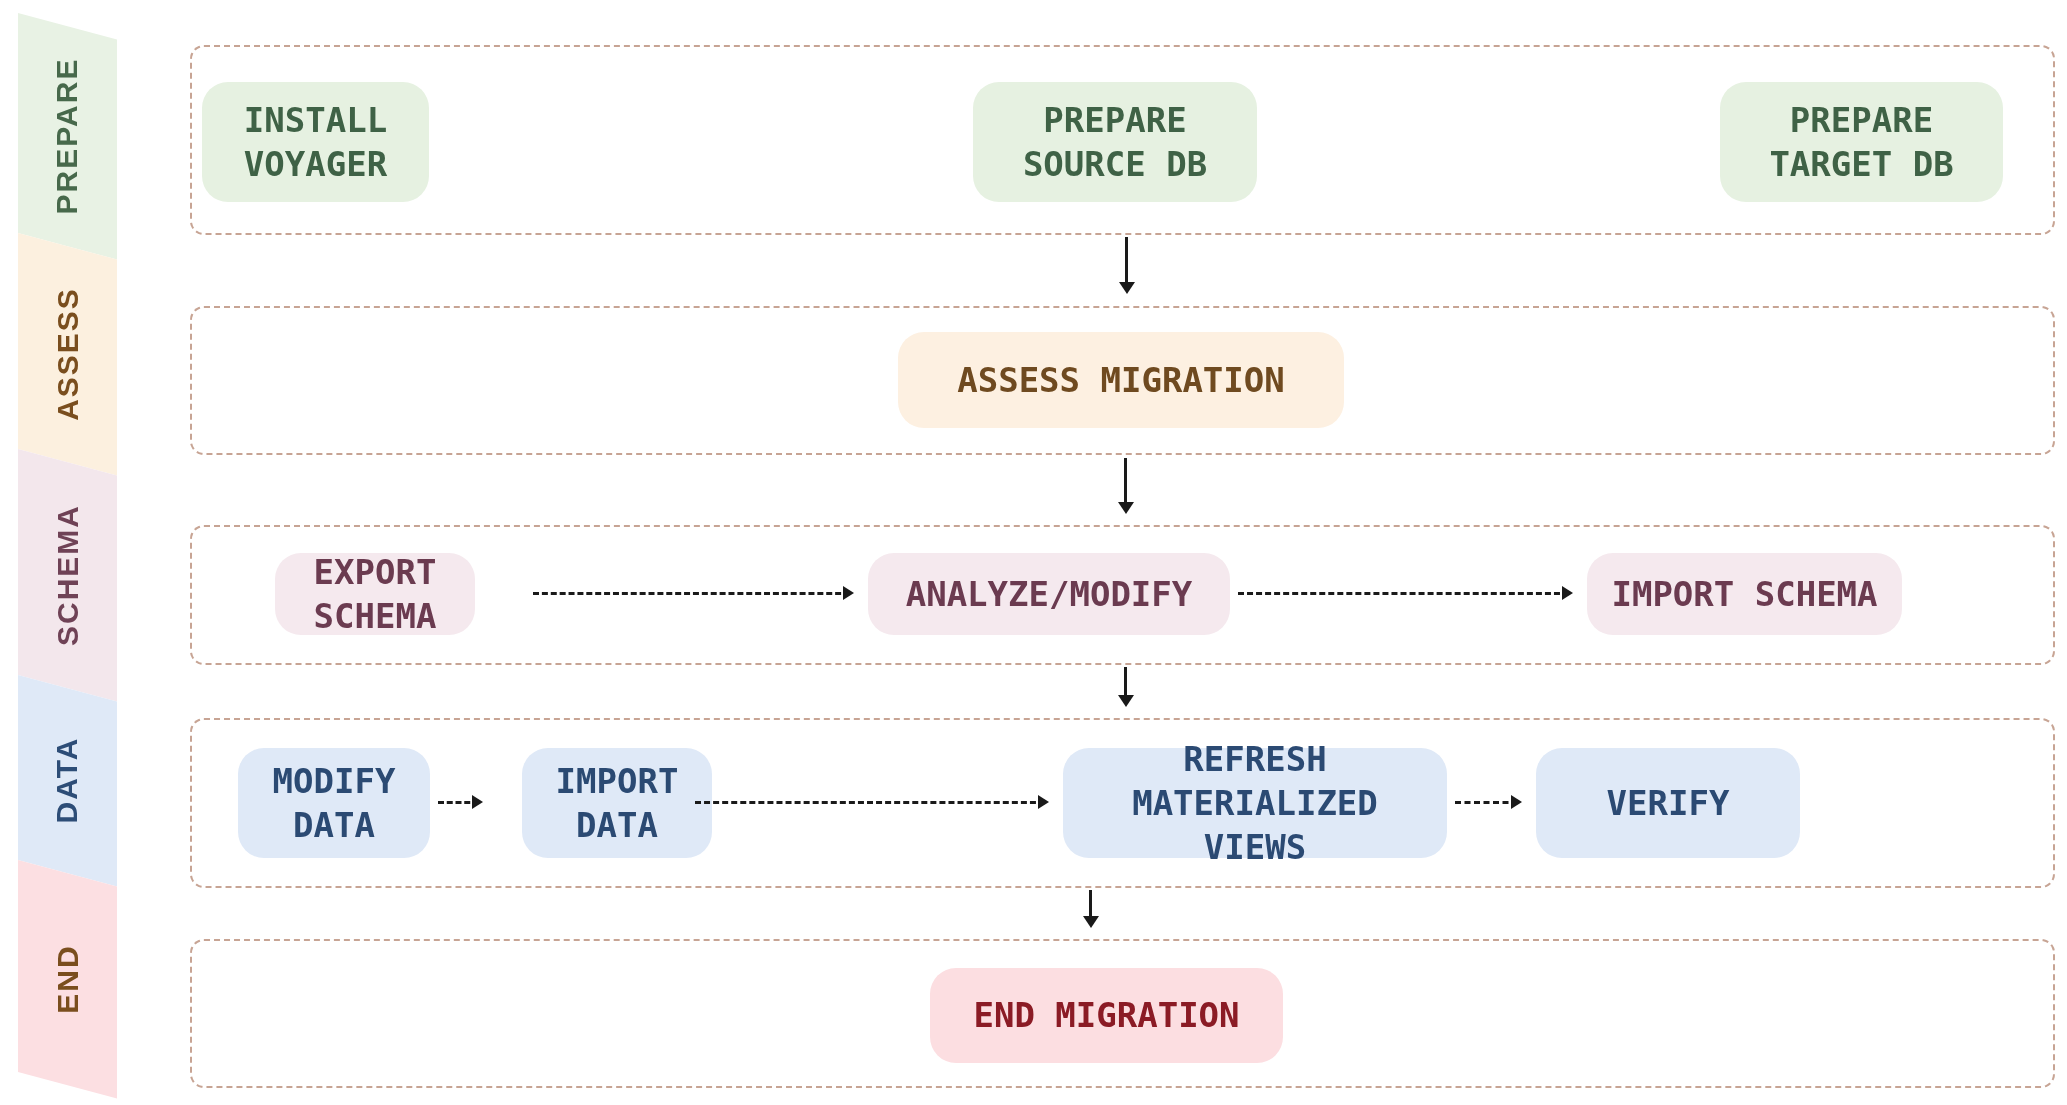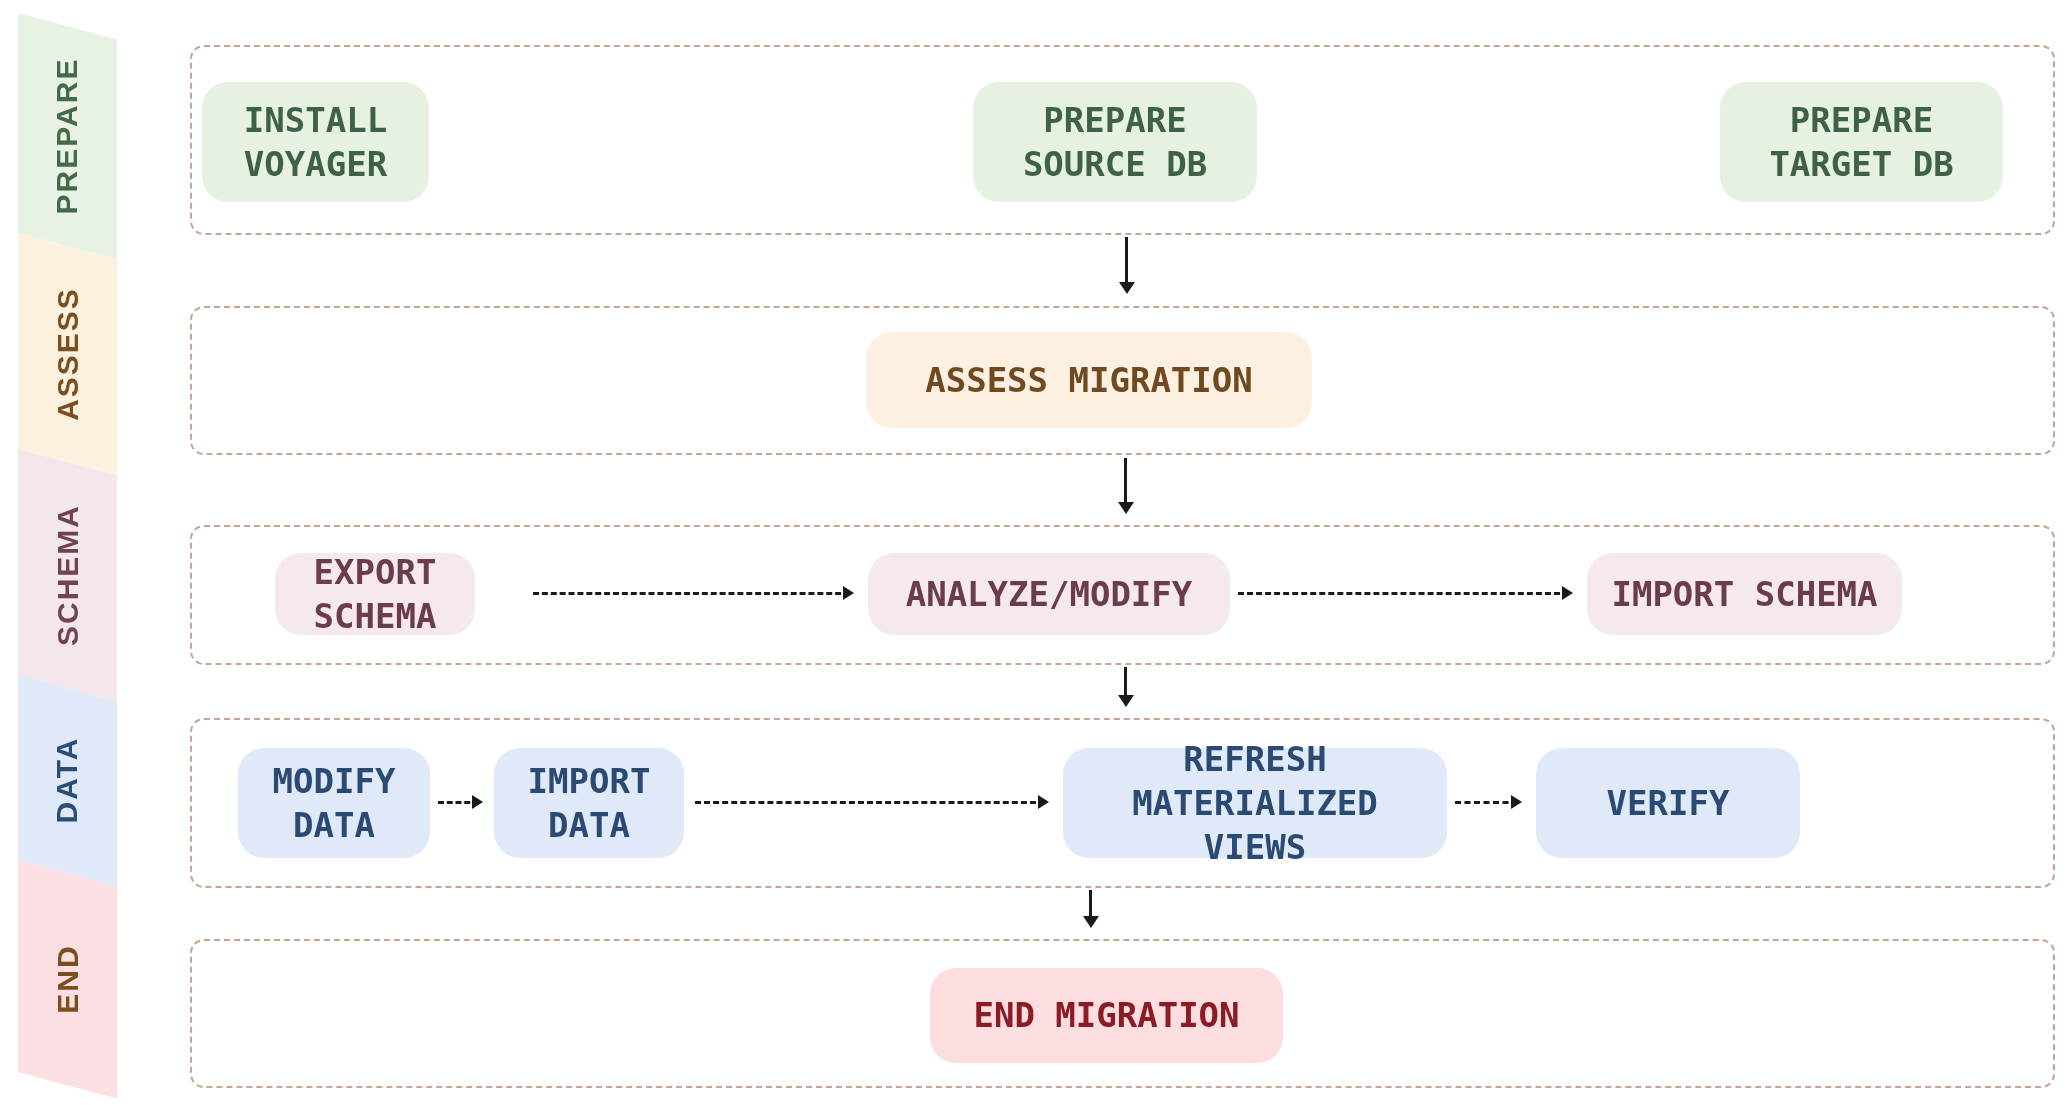--- a/index.html
+++ b/index.html
@@ -58,21 +58,21 @@
   .node {
     position:absolute;
     border-radius:26px;
     display:flex; align-items:center; justify-content:center;
     text-align:center;
     font-weight:bold; font-size:34px; line-height:1.3;
     white-space:pre-line;
     padding:0 8px; box-sizing:border-box;
   }
   .n-prepare { background:var(--prepare_node_bg,#e6f1e1); color:var(--prepare_node_text,#3f6246); }
-  .n-assess  { background:var(--assess_node_bg,#fdf0e1);  color:var(--assess_node_text,#6f4a20); }
+  .n-assess  { background:var(--assess_node_bg,#fdf0e1);  color:var(--assess_node_text,#6f4a20);margin-left:32px; }
   .n-schema  { background:var(--schema_node_bg,#f5e9ee);  color:var(--schema_node_text,#6b3b50); }
   .n-data    { background:var(--data_node_bg,#dfe9f7);    color:var(--data_node_text,#2b4a73); }
   .n-end     { background:var(--end_node_bg,#fcdee1);     color:var(--end_node_text,#8b1b25); }
 
   
   .varrow { position:absolute; width:0; border-left:3px solid var(--arrow,#1a1a1a); }
   .varrow::after {
     content:""; position:absolute; left:-9px; bottom:-13px;
     border:8px solid transparent; border-top:12px solid var(--arrow,#1a1a1a);
   }
@@ -124,21 +124,21 @@
   <div class="node n-prepare" style="left:1720px; top:82px; width:283px; height:120px;">PREPARE
 TARGET DB</div>
 
   <div class="node n-assess" style="left:866px; top:332px; width:446px; height:96px;">ASSESS MIGRATION</div>
 
   <div class="node n-schema" style="left:275px;  top:553px; width:200px; height:82px;">EXPORT SCHEMA</div>
   <div class="node n-schema" style="left:1587px; top:553px; width:315px; height:82px;">IMPORT SCHEMA</div>
   <div class="node n-schema" style="left:868px;  top:553px; width:362px; height:82px;">ANALYZE/MODIFY</div>
 
   <div class="node n-data" style="left:238px;  top:748px; width:192px; height:110px;">MODIFY DATA</div>
-  <div class="node n-data" style="left:494px;  top:748px; width:190px; height:110px;">IMPORT DATA</div>
+  <div class="node n-data" style="left:522px;  top:748px; width:190px; height:110px;">IMPORT DATA</div>
   <div class="node n-data" style="left:1063px; top:748px; width:384px; height:110px;">REFRESH
 MATERIALIZED VIEWS</div>
   <div class="node n-data" style="left:1536px; top:748px; width:264px; height:110px;">VERIFY</div>
 
   <div class="node n-end" style="left:912px; top:968px; width:353px; height:95px;margin-left:18px;">END MIGRATION</div>
 
   <div class="varrow" style="left:1125px; top:237px; height:52px;"></div>
   <div class="varrow" style="left:1124px; top:458px; height:51px;"></div>
   <div class="varrow" style="left:1124px; top:667px; height:35px;"></div>
   <div class="varrow" style="left:1089px; top:890px; height:33px;"></div>

